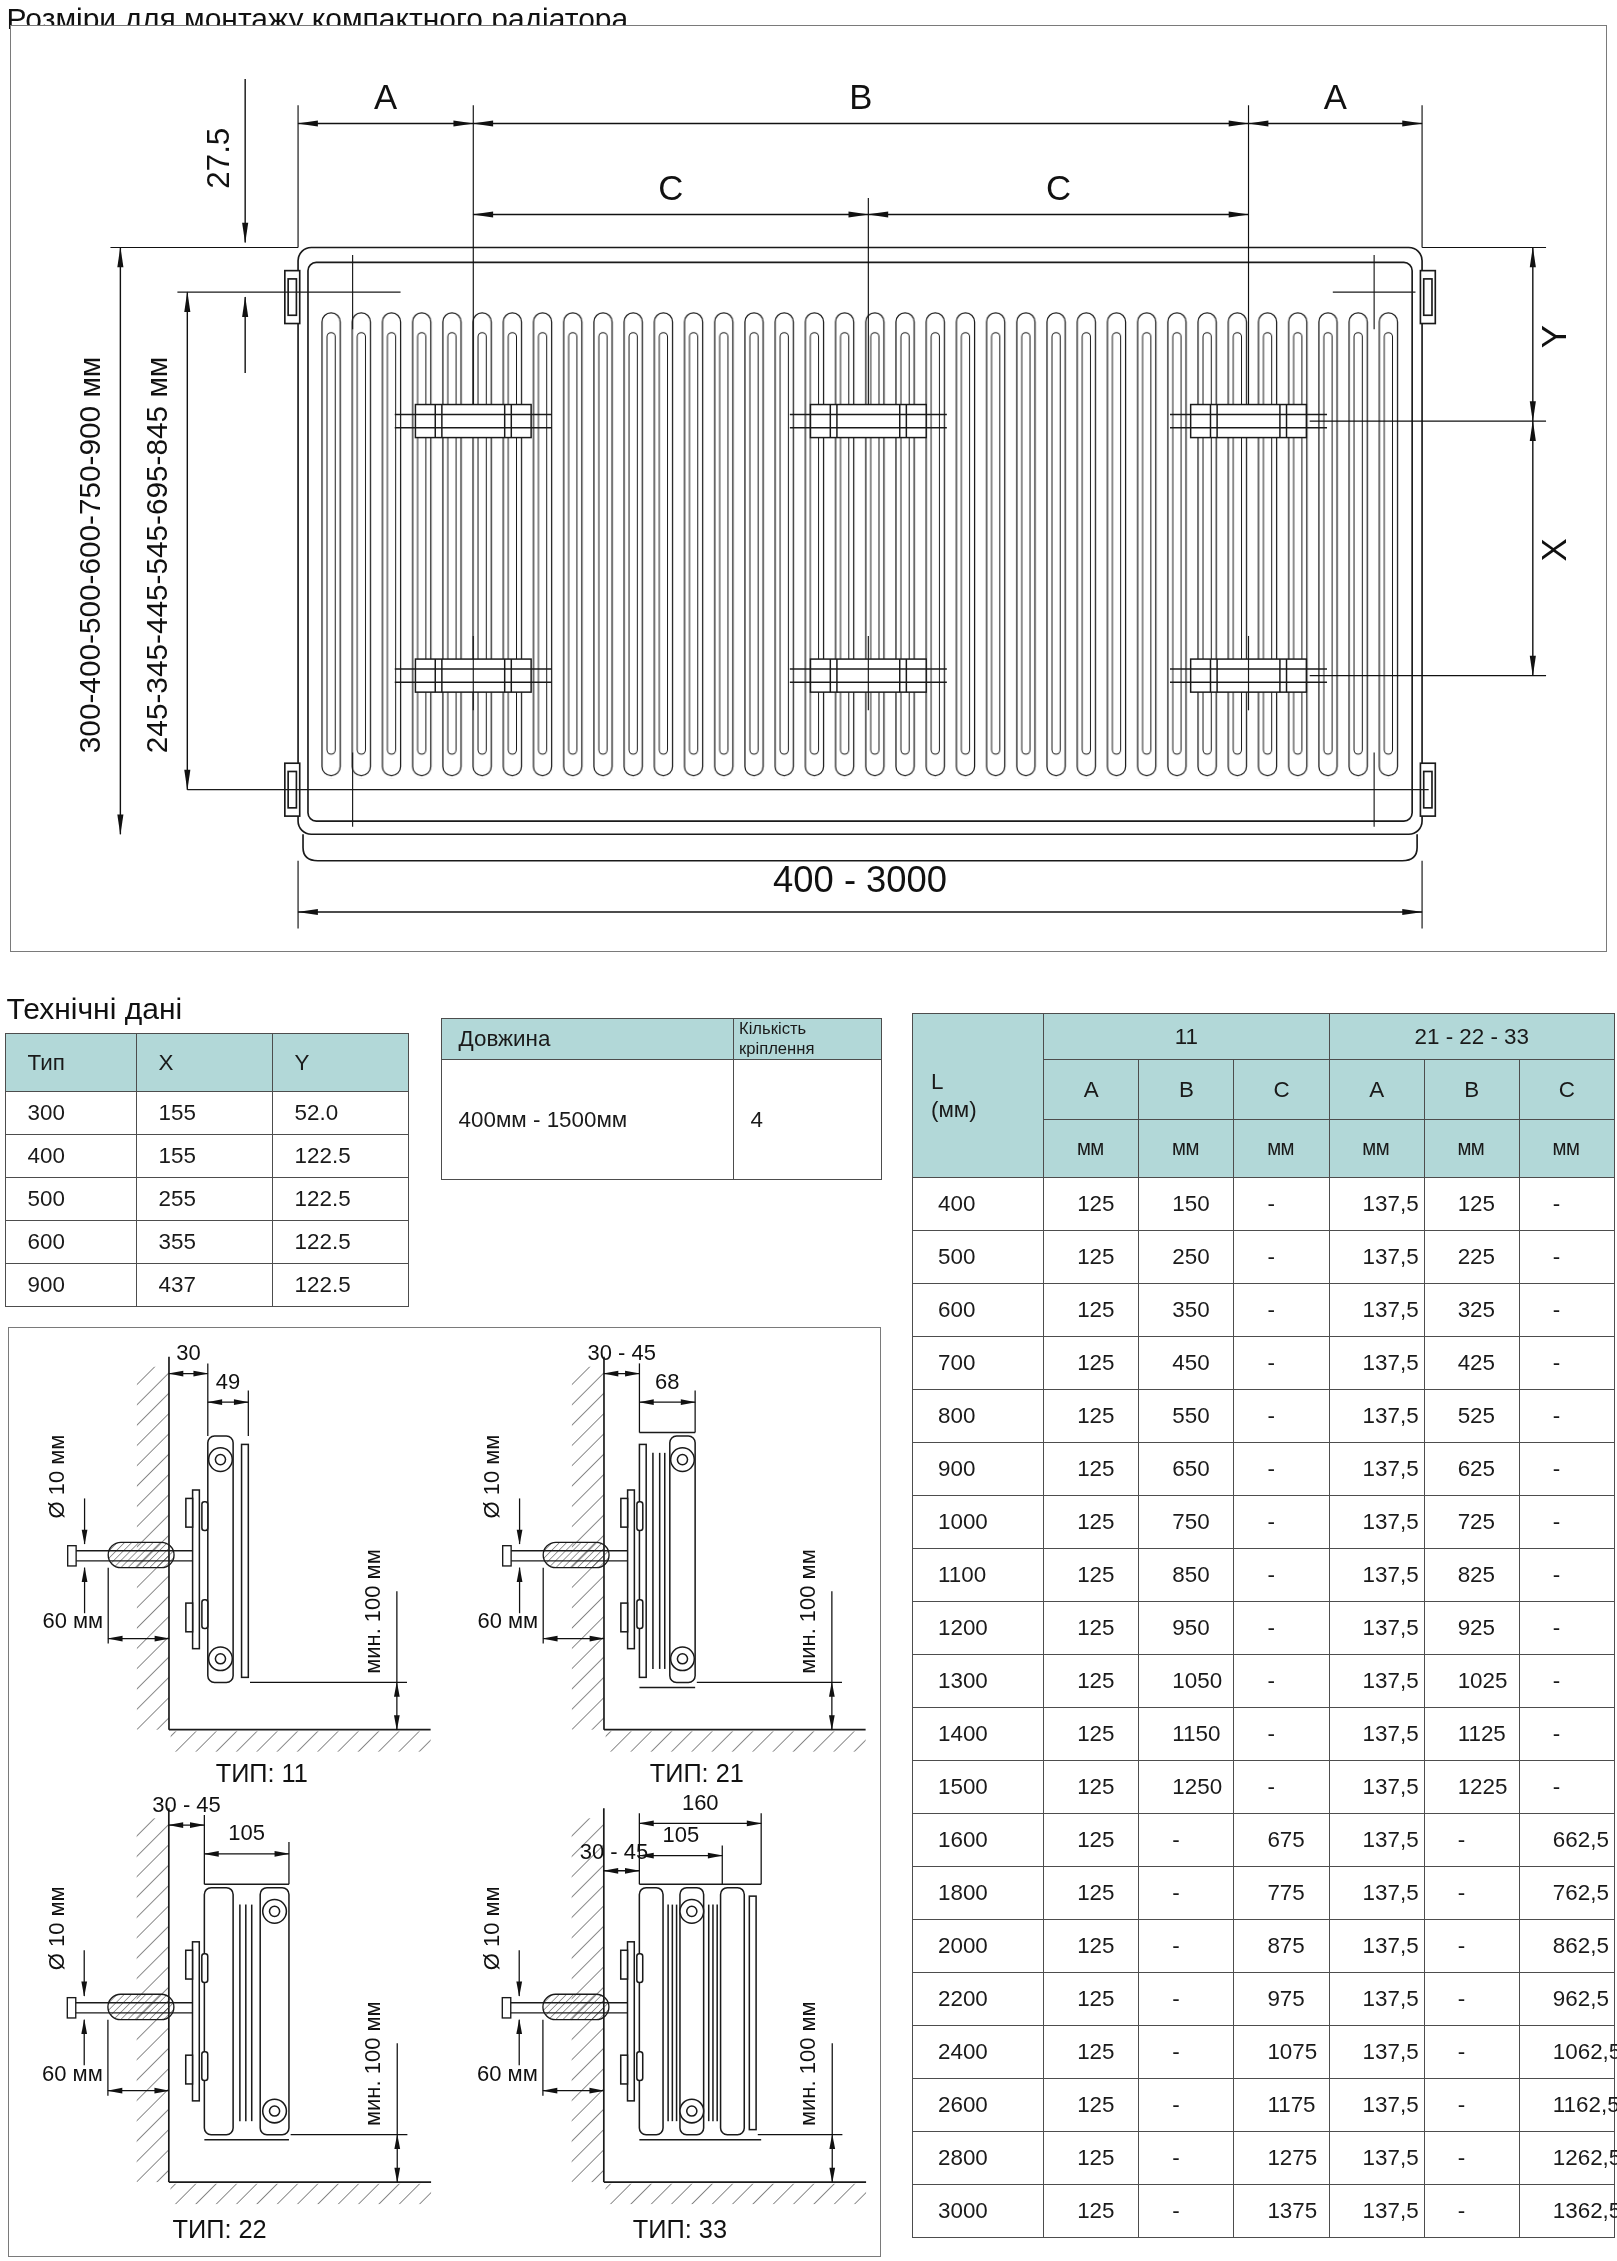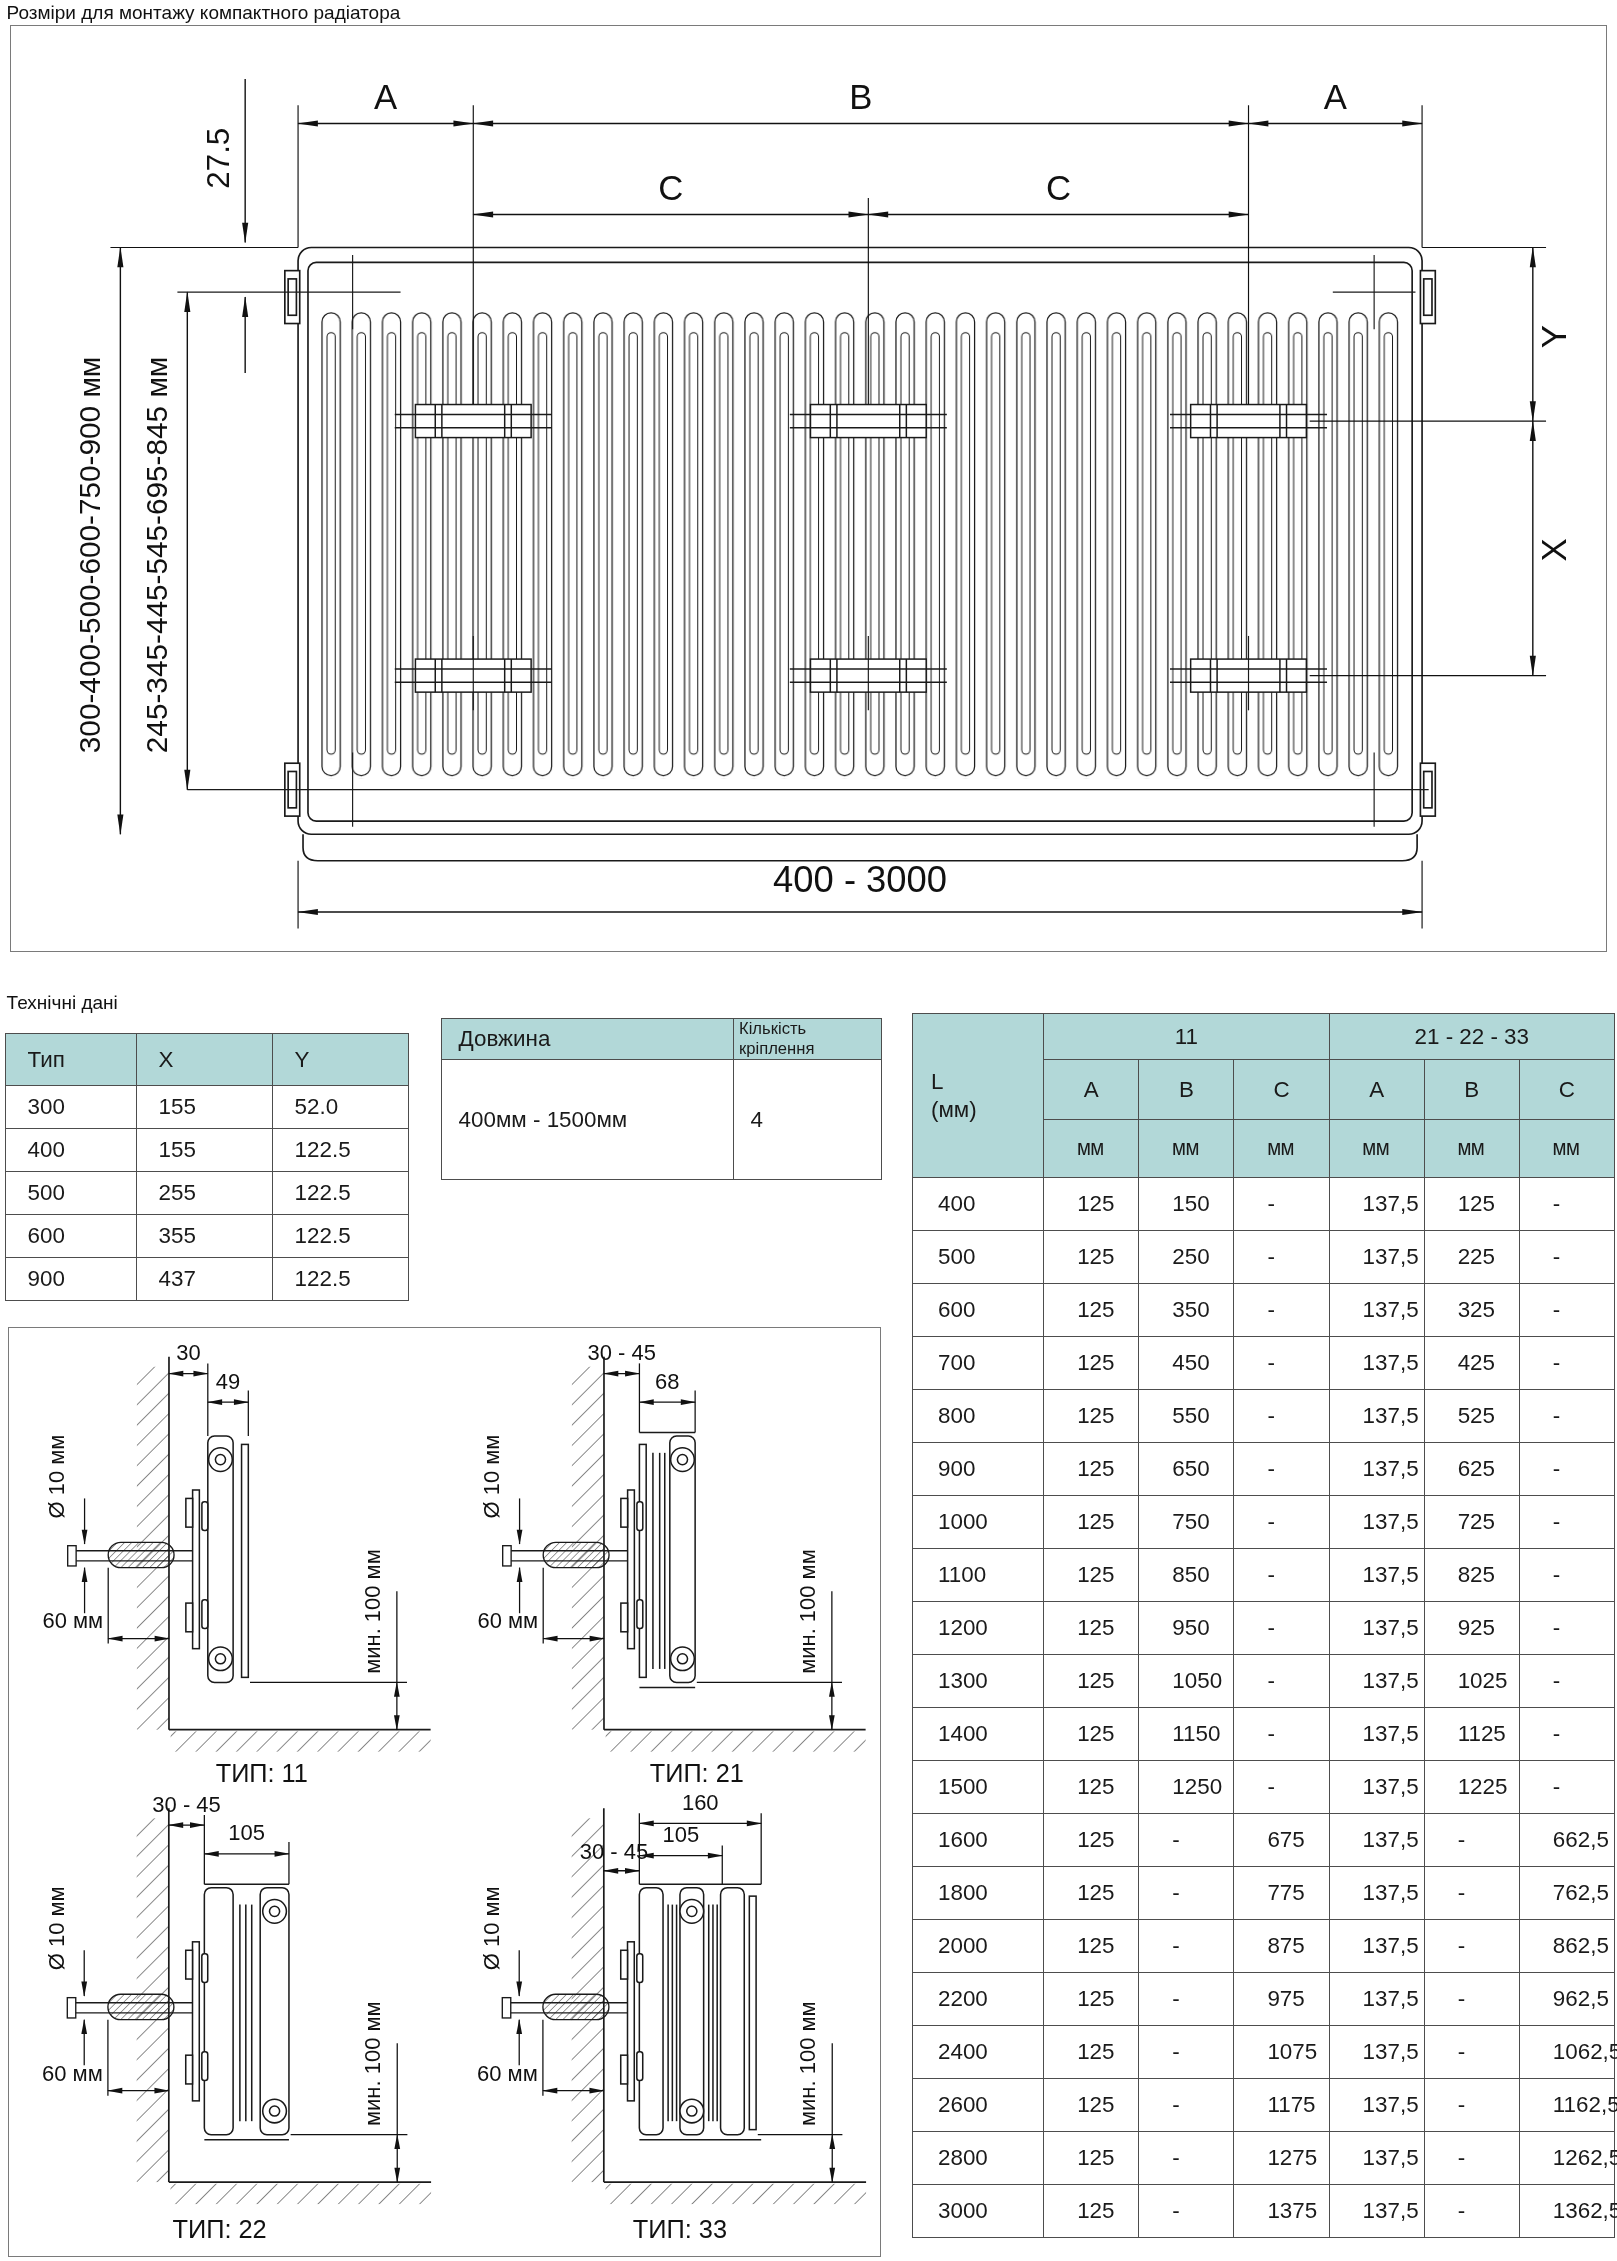--- a/index.html
+++ b/index.html
@@ -1,29 +1,29 @@
 <!DOCTYPE html>
 <html style="font-size:13.3px"><head>
 <meta charset="utf-8">
 <style>
   html,body{margin:0;padding:0;}
   body{
     width:1618px;height:2261px;position:relative;background:#fff;
     font-family:"Liberation Sans",sans-serif;color:#1a1a1a;
   }
   .abs{position:absolute;}
-  .page-title{font-size:19px;font-weight:400;color:#111;}
+  .page-title{font-size:30px;font-weight:400;color:#111;}
   .frame{border:1.7px solid #7a7a7a;background:#fff;box-sizing:border-box;}
   table{border-collapse:collapse;background:#fff;table-layout:fixed;}
   th,td{border:1.7px solid #4d4d4d;font-weight:400;box-sizing:border-box;}
   th{background:#b2d8d8;text-align:left;}
   
   .t1{width:403px;}
   .t1 th,.t1 td{font-size:22.4px;padding:0 0 0 21.6px;height:43px;}
-  .t1 th{height:52px;}
+  .t1 th{height:58px;}
   .t1 col.c1{width:131px}.t1 col.c2{width:136px}.t1 col.c3{width:136px}
   
   .t2{width:439px;}
   .t2 th{height:36px;font-size:22.4px;padding:0 0 0 16.6px;}
   .t2 th.small{font-size:16.6px;padding:0 1.7px 0 5px;}
   .t2 td{height:120px;font-size:22.4px;padding:0 0 0 16.6px;}
   .t2 col.c1{width:292px}.t2 col.c2{width:148px}
   
   .t3{width:703px;}
   .t3 th{font-size:22.4px;}

